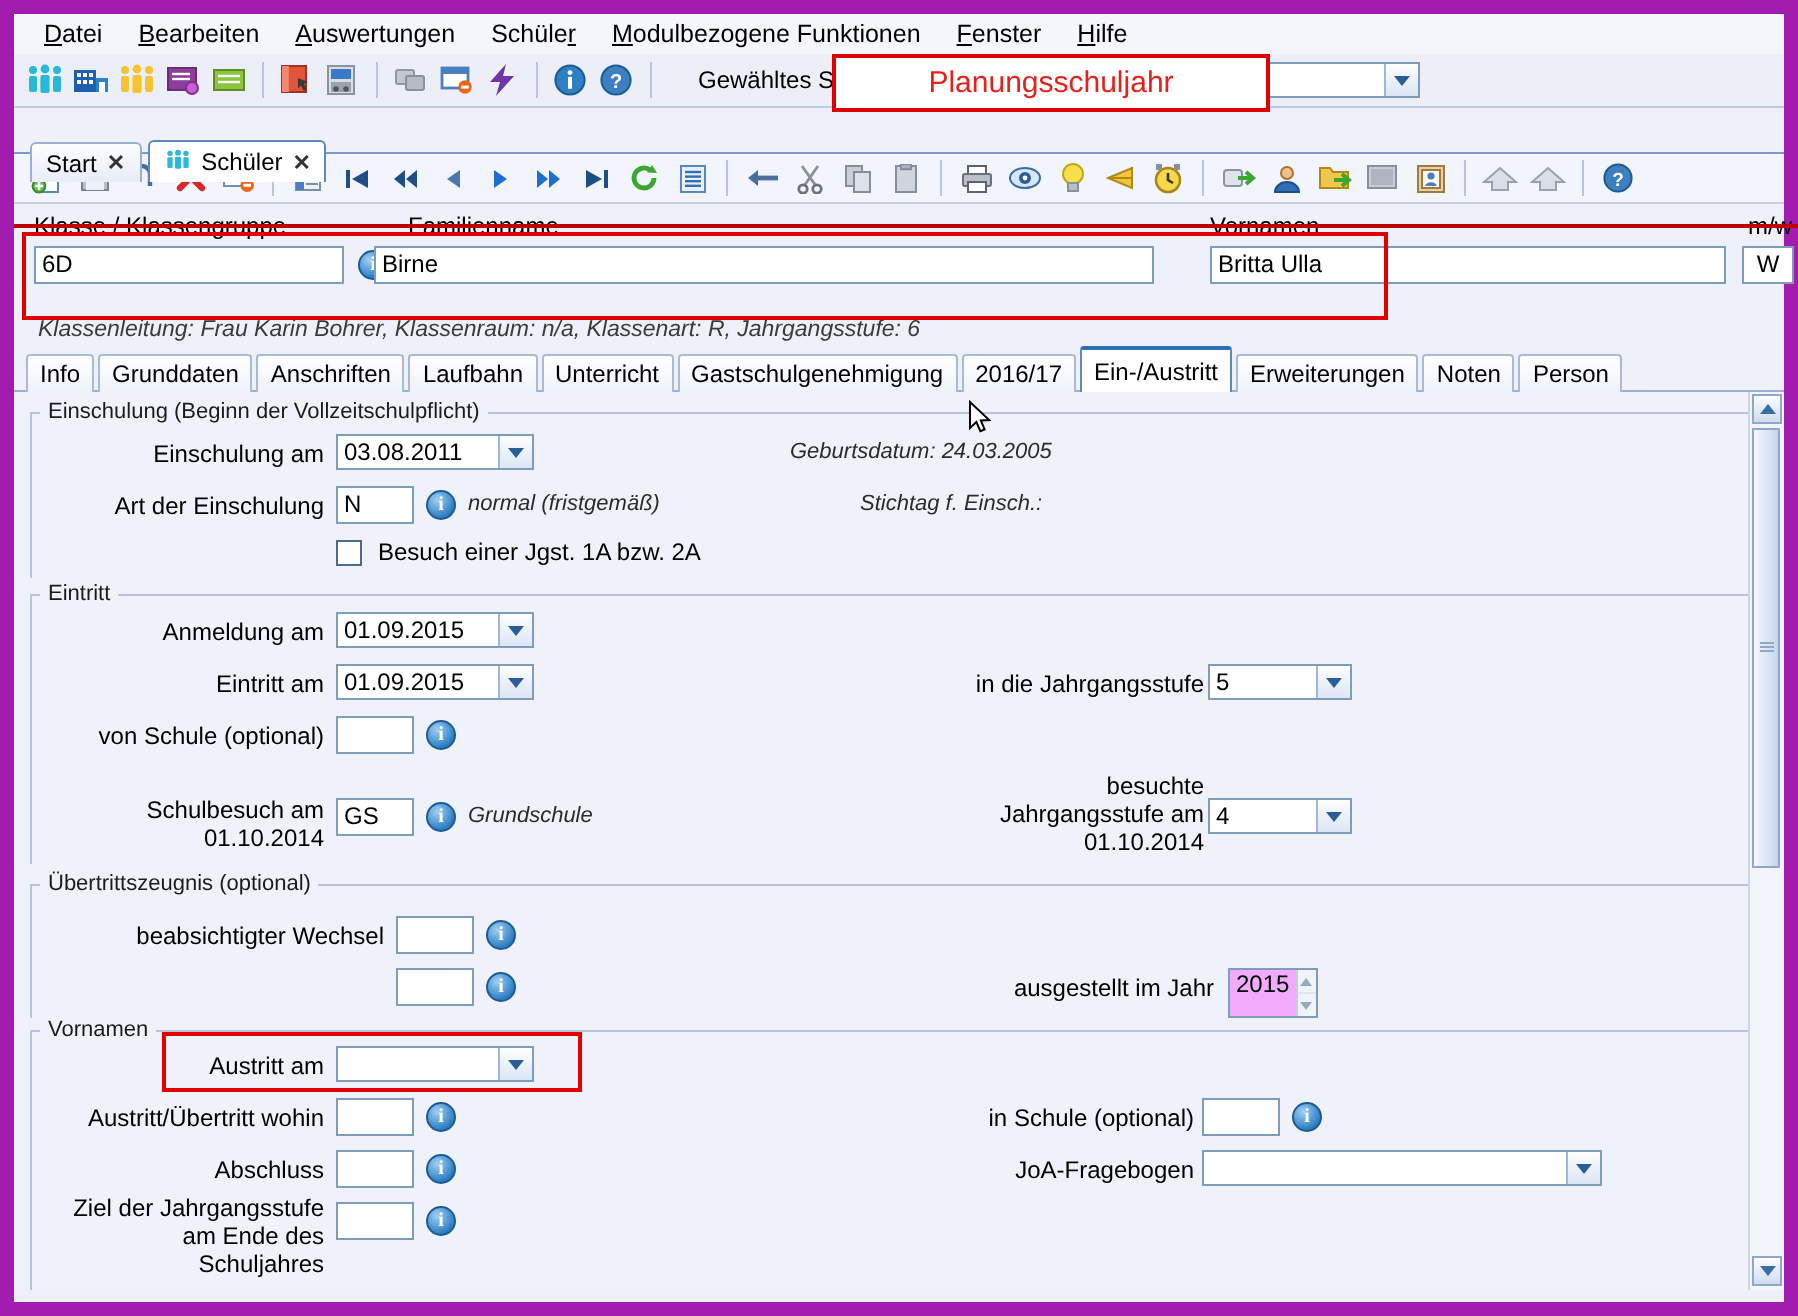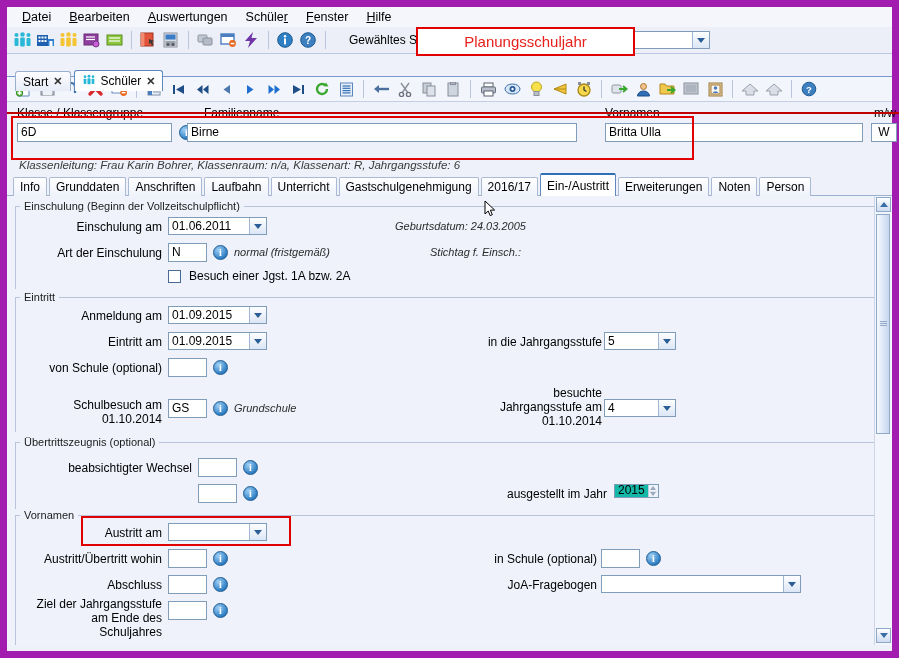--- a/index.html
+++ b/index.html
@@ -84,22 +84,22 @@
   .canvas{position:absolute;left:0;top:0;right:17px;bottom:0;}
   fieldset.grp{position:absolute;border:1px solid #b8c4da;border-right:none;
                border-bottom:none;margin:0;padding:0;}
   fieldset.grp legend{font-size:11px;padding:0 4px;margin-left:4px;color:#1b1b1b;}
   .lbl{position:absolute;text-align:right;font-size:12px;line-height:14px;}
   .ital{font-style:italic;font-size:11px;color:#2b2b2b;}
 
   .chk{width:13px;height:13px;border:1px solid #4a6a93;background:#fff;
        display:inline-block;box-sizing:border-box;}
 
-  .spin{height:14px;border:1px solid #7f9db9;background:#14b8a6;display:inline-flex;
-        align-items:flex-end;box-sizing:border-box;font-size:12px;}
+  .spin{height:25px;border:1px solid #7f9db9;background:#f0abfc;display:inline-flex;
+        align-items:flex-start;box-sizing:border-box;font-size:12px;}
   .spin .sv{padding:0 3px;text-align:right;}
   .spin .sb{width:13px;height:100%;display:flex;flex-direction:column;
             border-left:1px solid #c3cfe0;}
   .spin .sb i{flex:1;display:flex;align-items:center;justify-content:center;
               background:#f0f3fa;}
   .spin .sb i:first-child{border-bottom:1px solid #dde4ee;}
   .spin .up:after{content:"";border-left:3px solid transparent;border-right:3px solid transparent;
                   border-bottom:4px solid #9aa9bd;}
   .spin .dn:after{content:"";border-left:3px solid transparent;border-right:3px solid transparent;
                   border-top:4px solid #9aa9bd;}
@@ -134,20 +134,21 @@
 </head>
 <body>
 
 <div class="app">
 
   <div class="menubar">
     <div class="mi"><u>D</u>atei</div>
     <div class="mi"><u>B</u>earbeiten</div>
     <div class="mi"><u>A</u>uswertungen</div>
     <div class="mi">Schüle<u>r</u></div>
+    <div class="mi"><u>M</u>odulbezogene Funktionen</div>
     <div class="mi"><u>F</u>enster</div>
     <div class="mi"><u>H</u>ilfe</div>
   </div>
 
   <div class="toolbar1">
     <span class="tb-icon">
       <svg width="19" height="18" viewBox="0 0 19 18">
           <g fill="#2ab8d8">
         <circle cx="3.5" cy="4" r="2"></circle>
             <circle cx="9.5" cy="3.5" r="2.2"></circle>
@@ -561,21 +562,21 @@
   </div>
 
   <div class="content">
     <div class="canvas">
 
       <fieldset class="grp" style="left:8px;top:4px;width:860px;height:88px;">
         <legend>Einschulung (Beginn der Vollzeitschulpflicht)</legend>
       </fieldset>
       <div class="lbl" style="left:30px;top:24px;width:125px;">Einschulung am</div>
       <span class="combo" style="position:absolute;left:161px;top:21px;width:99px;">
-        <span class="txt">01.06.2011</span>
+        <span class="txt">03.08.2011</span>
         <span class="arw"></span>
       </span>
       <div class="ital" style="position:absolute;left:388px;top:24px;">Geburtsdatum: 24.03.2005</div>
 
       <div class="lbl" style="left:30px;top:50px;width:125px;">Art der Einschulung</div>
       <div class="tinput" style="position:absolute;left:161px;top:47px;width:39px;">N</div>
       <div class="infobtn" style="position:absolute;left:206px;top:49px;">i</div>
       <div class="ital" style="position:absolute;left:227px;top:50px;">normal (fristgemäß)</div>
       <div class="ital" style="position:absolute;left:423px;top:50px;">Stichtag f. Einsch.:</div>
 

